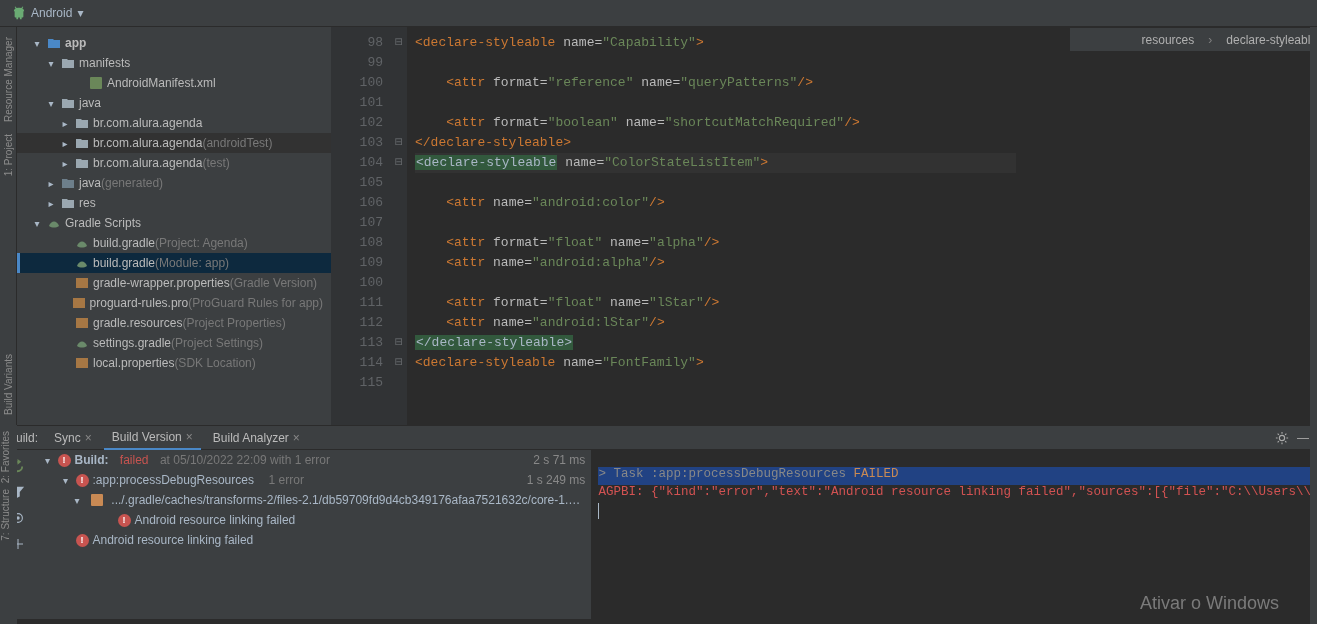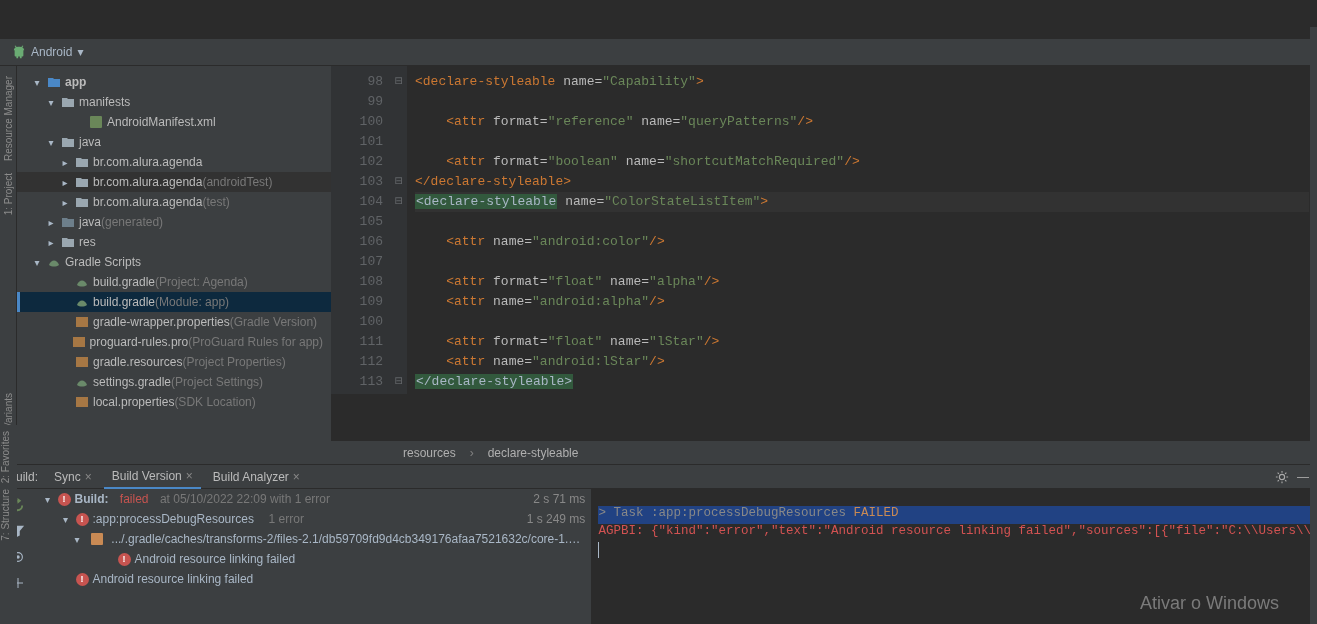--- a/index.html
+++ b/index.html
@@ -12,21 +12,20 @@
   height: 624px;
   overflow: hidden;
   position: relative;
 }
 .top-toolbar {
   display: flex;
   align-items: center;
   height: 27px;
   background: #3c3f41;
   border-bottom: 1px solid #2b2b2b;
-  margin-top: 39px;
 }
 .android-selector {
   display: flex;
   align-items: center;
   gap: 5px;
   padding: 0 12px;
   color: #a9b7c6;
 }
 .android-selector .icon-android { color: #6aab73; }
 .main-layout { display: flex; height: 398px; }
@@ -67,21 +66,20 @@
 .tree .node.sel-dark-row { background: #323232; }
 .tw { display:inline-block; width: 12px; text-align:center; color:#a9b7c6; font-size:10px; }
 .tw.empty { color: transparent; }
 .ficon { width: 16px; display:inline-flex; align-items:center; justify-content:center; margin: 0 3px; }
 .muted { color: #787878; }
 .indent { display:inline-block; }
 .editor-area {
   flex: 1;
   background: #2b2b2b;
   display: flex;
-  flex-direction: column;
   gap: 46px;
 }
 .gutter-and-code { flex: 1; display: flex; font-family: "Consolas","Courier New",monospace; font-size: 13px; line-height: 20px; overflow:hidden; }
 .gutter {
   width: 60px;
   background: #313335;
   text-align: right;
   color: #606366;
   padding: 6px 8px 6px 0;
 }

